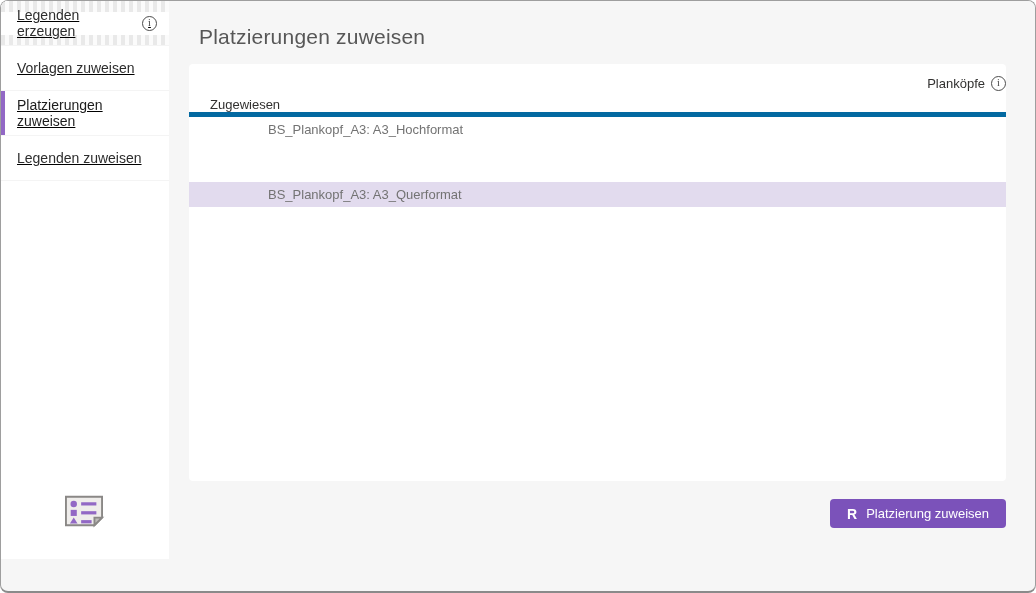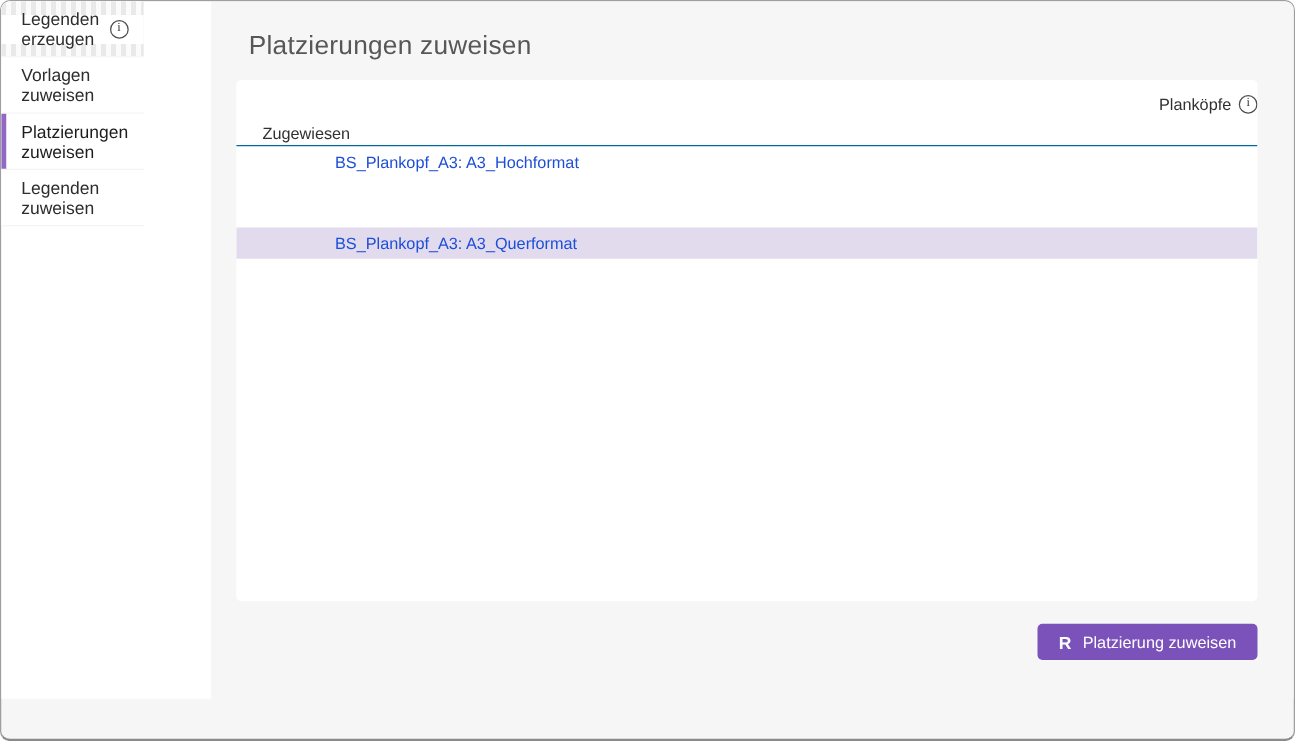--- a/index.html
+++ b/index.html
@@ -32,22 +32,23 @@
     background: transparent; border: none;
   }
   .win-ctrl.min span { transform: translateY(-2px); }
 
   
   .app-body { display: flex; height: calc(100% - 32px); }
 
   
   .sidebar {
     width: 168px; background: #ffffff;
-    display: flex; flex-direction: row;
+    display: flex; flex-direction: column;
     flex: 0 0 auto;
+    text-decoration: underline;
   }
   .side-item {
     position: relative;
     height: 45px;
     display: flex; align-items: center;
     padding: 0 12px 0 16px;
     font-size: 14px; color: #2d2d2d;
     border-bottom: 1px solid #f4f4f4;
     cursor: pointer;
     background: #ffffff;
@@ -95,28 +96,28 @@
     display: flex; align-items: center; justify-content: flex-end;
     gap: 6px;
     font-size: 13px; color: #323130;
     padding-top: 6px;
   }
   .group-row .info-badge { margin-left: 0; }
   .col-row {
     display: flex; align-items: center;
     height: 21px;
     font-size: 13px; color: #323130;
-    border-bottom: 1px solid #0369a1;
+    border-bottom: 5px solid #0369a1;
   }
   .cell-zug { width: 79px; padding-left: 21px; flex: 0 0 auto; }
   .cell-name { flex: 1; }
   .trow {
     display: flex; align-items: center;
     height: 25px;
-    font-size: 13px; color: #1d4ed8;
+    font-size: 13px; color: #737373;
     cursor: pointer;
   }
   .trow.selected { background: #e2dbee; margin-top: 40px; }
 
   .action-bar {
     width: 817px;
     display: flex; justify-content: flex-end;
     margin-top: 18px;
   }
   .assign-btn {

